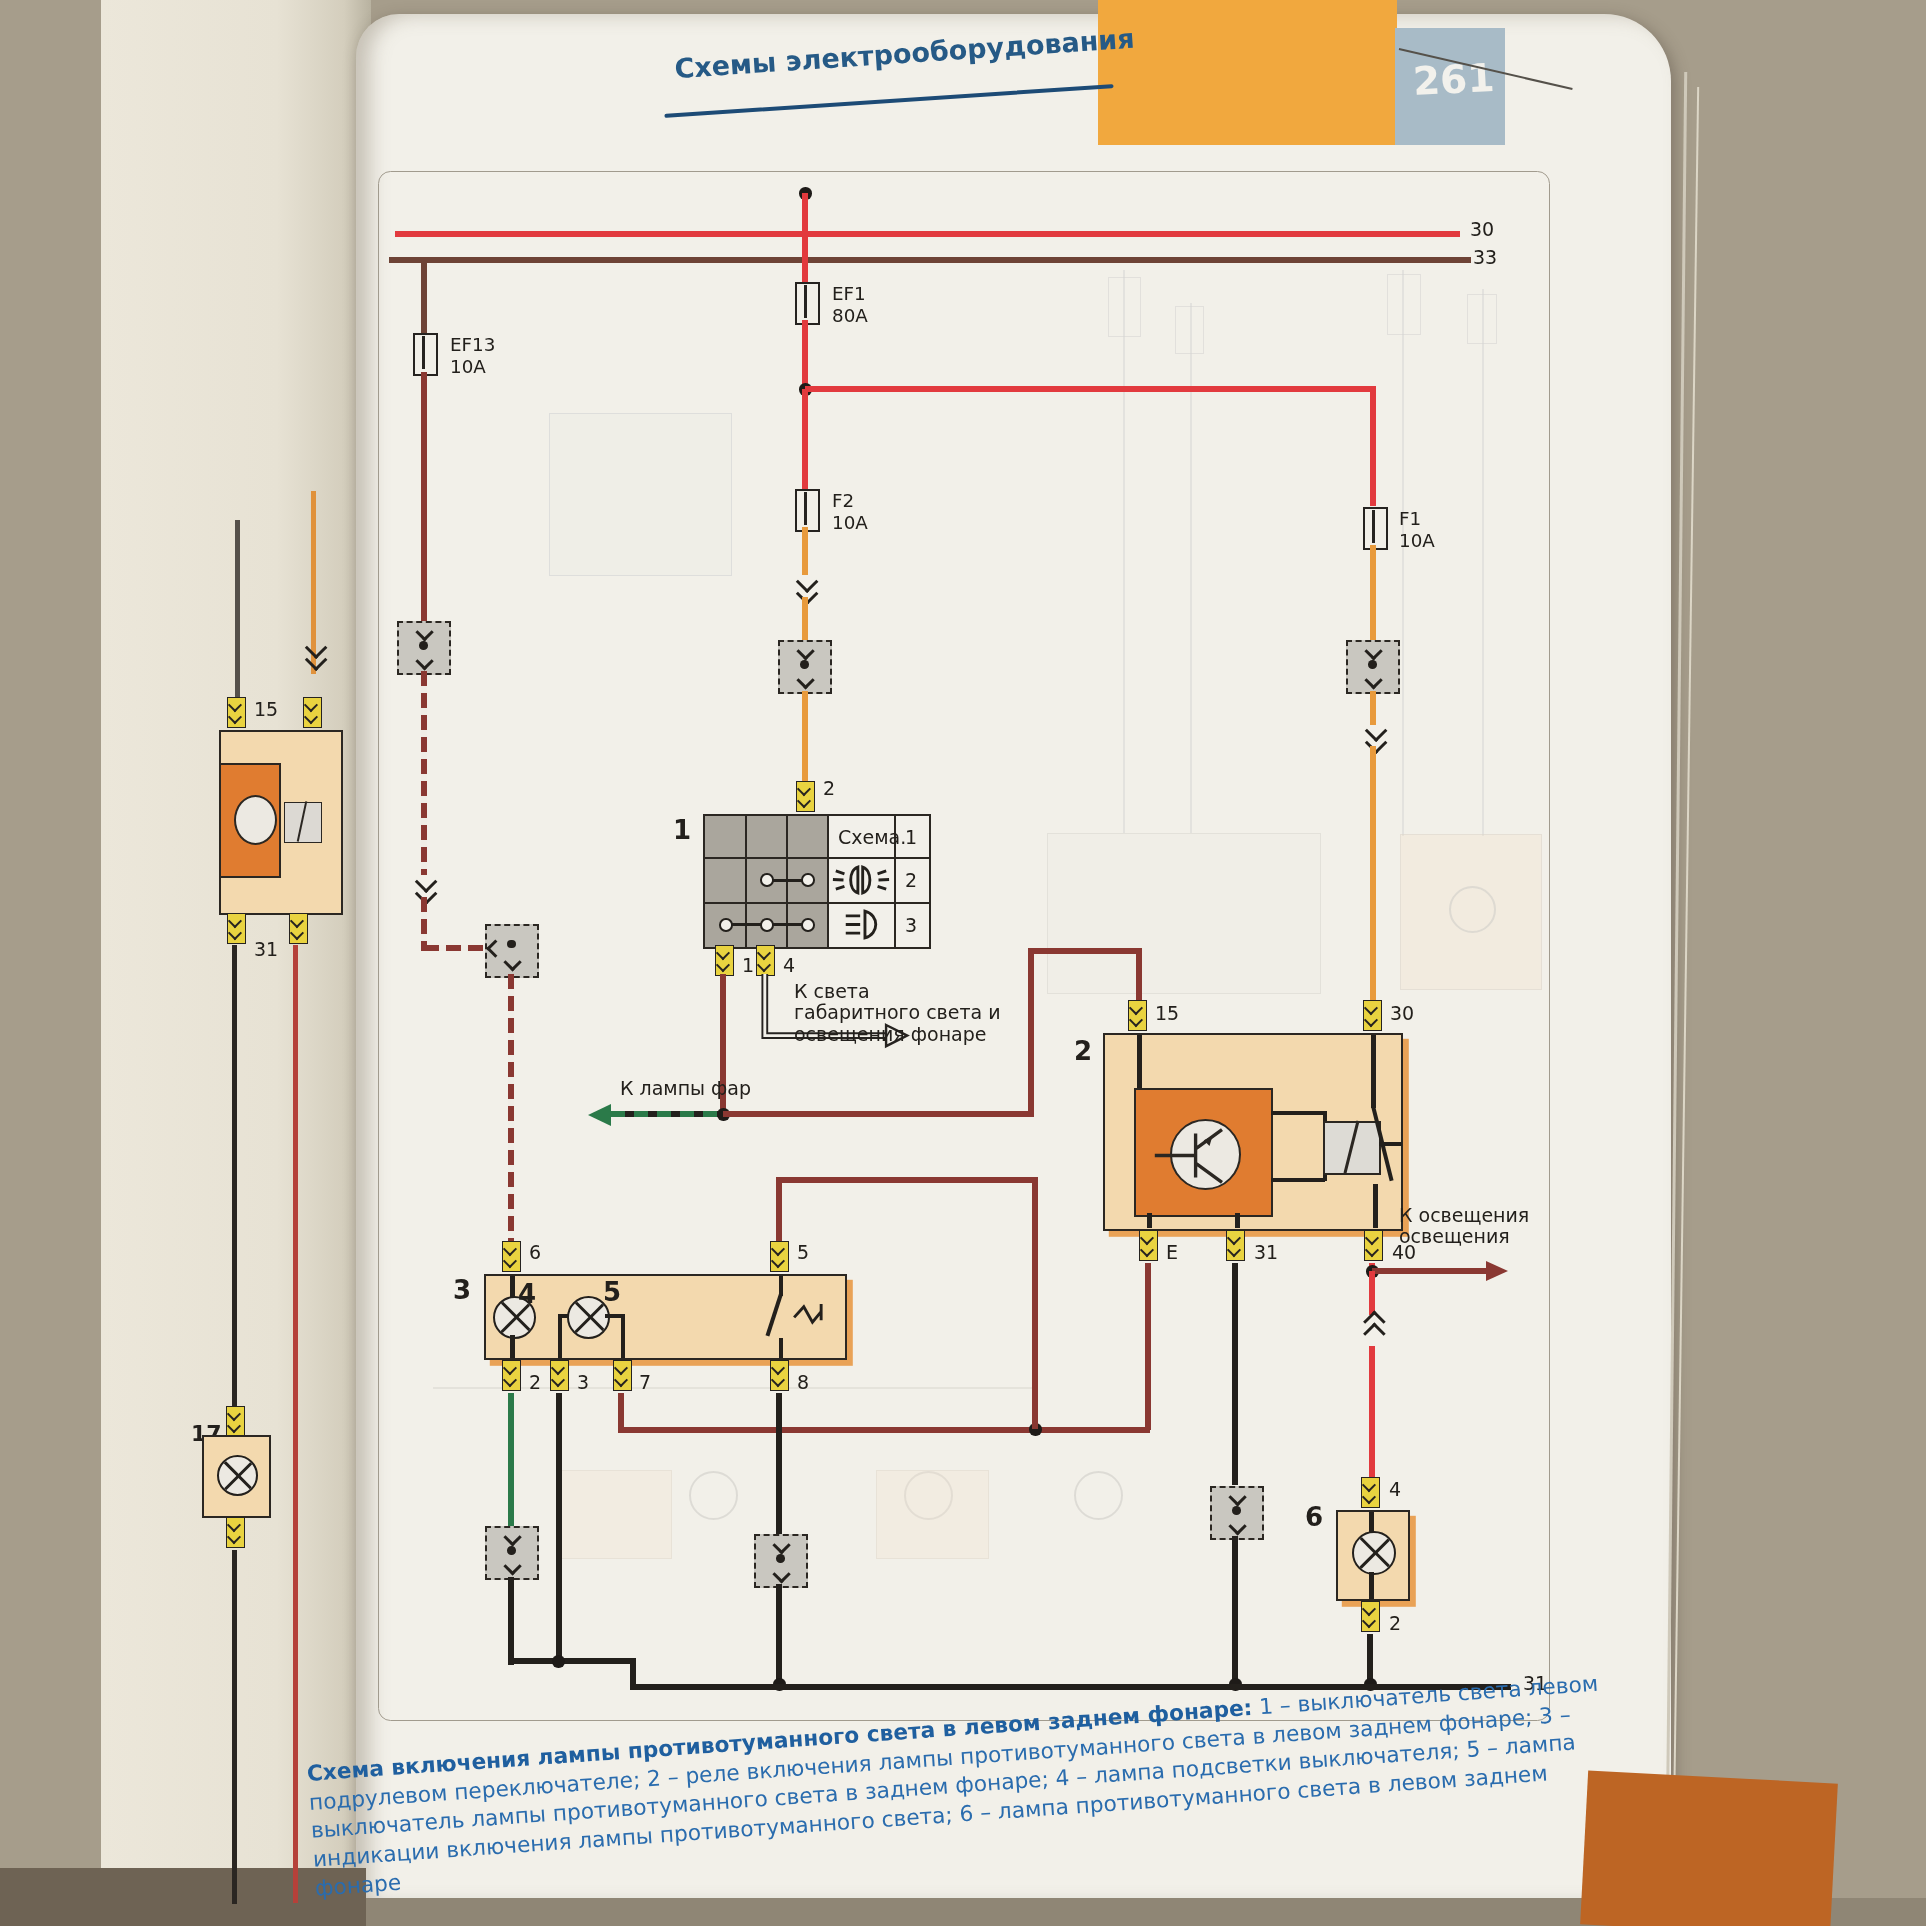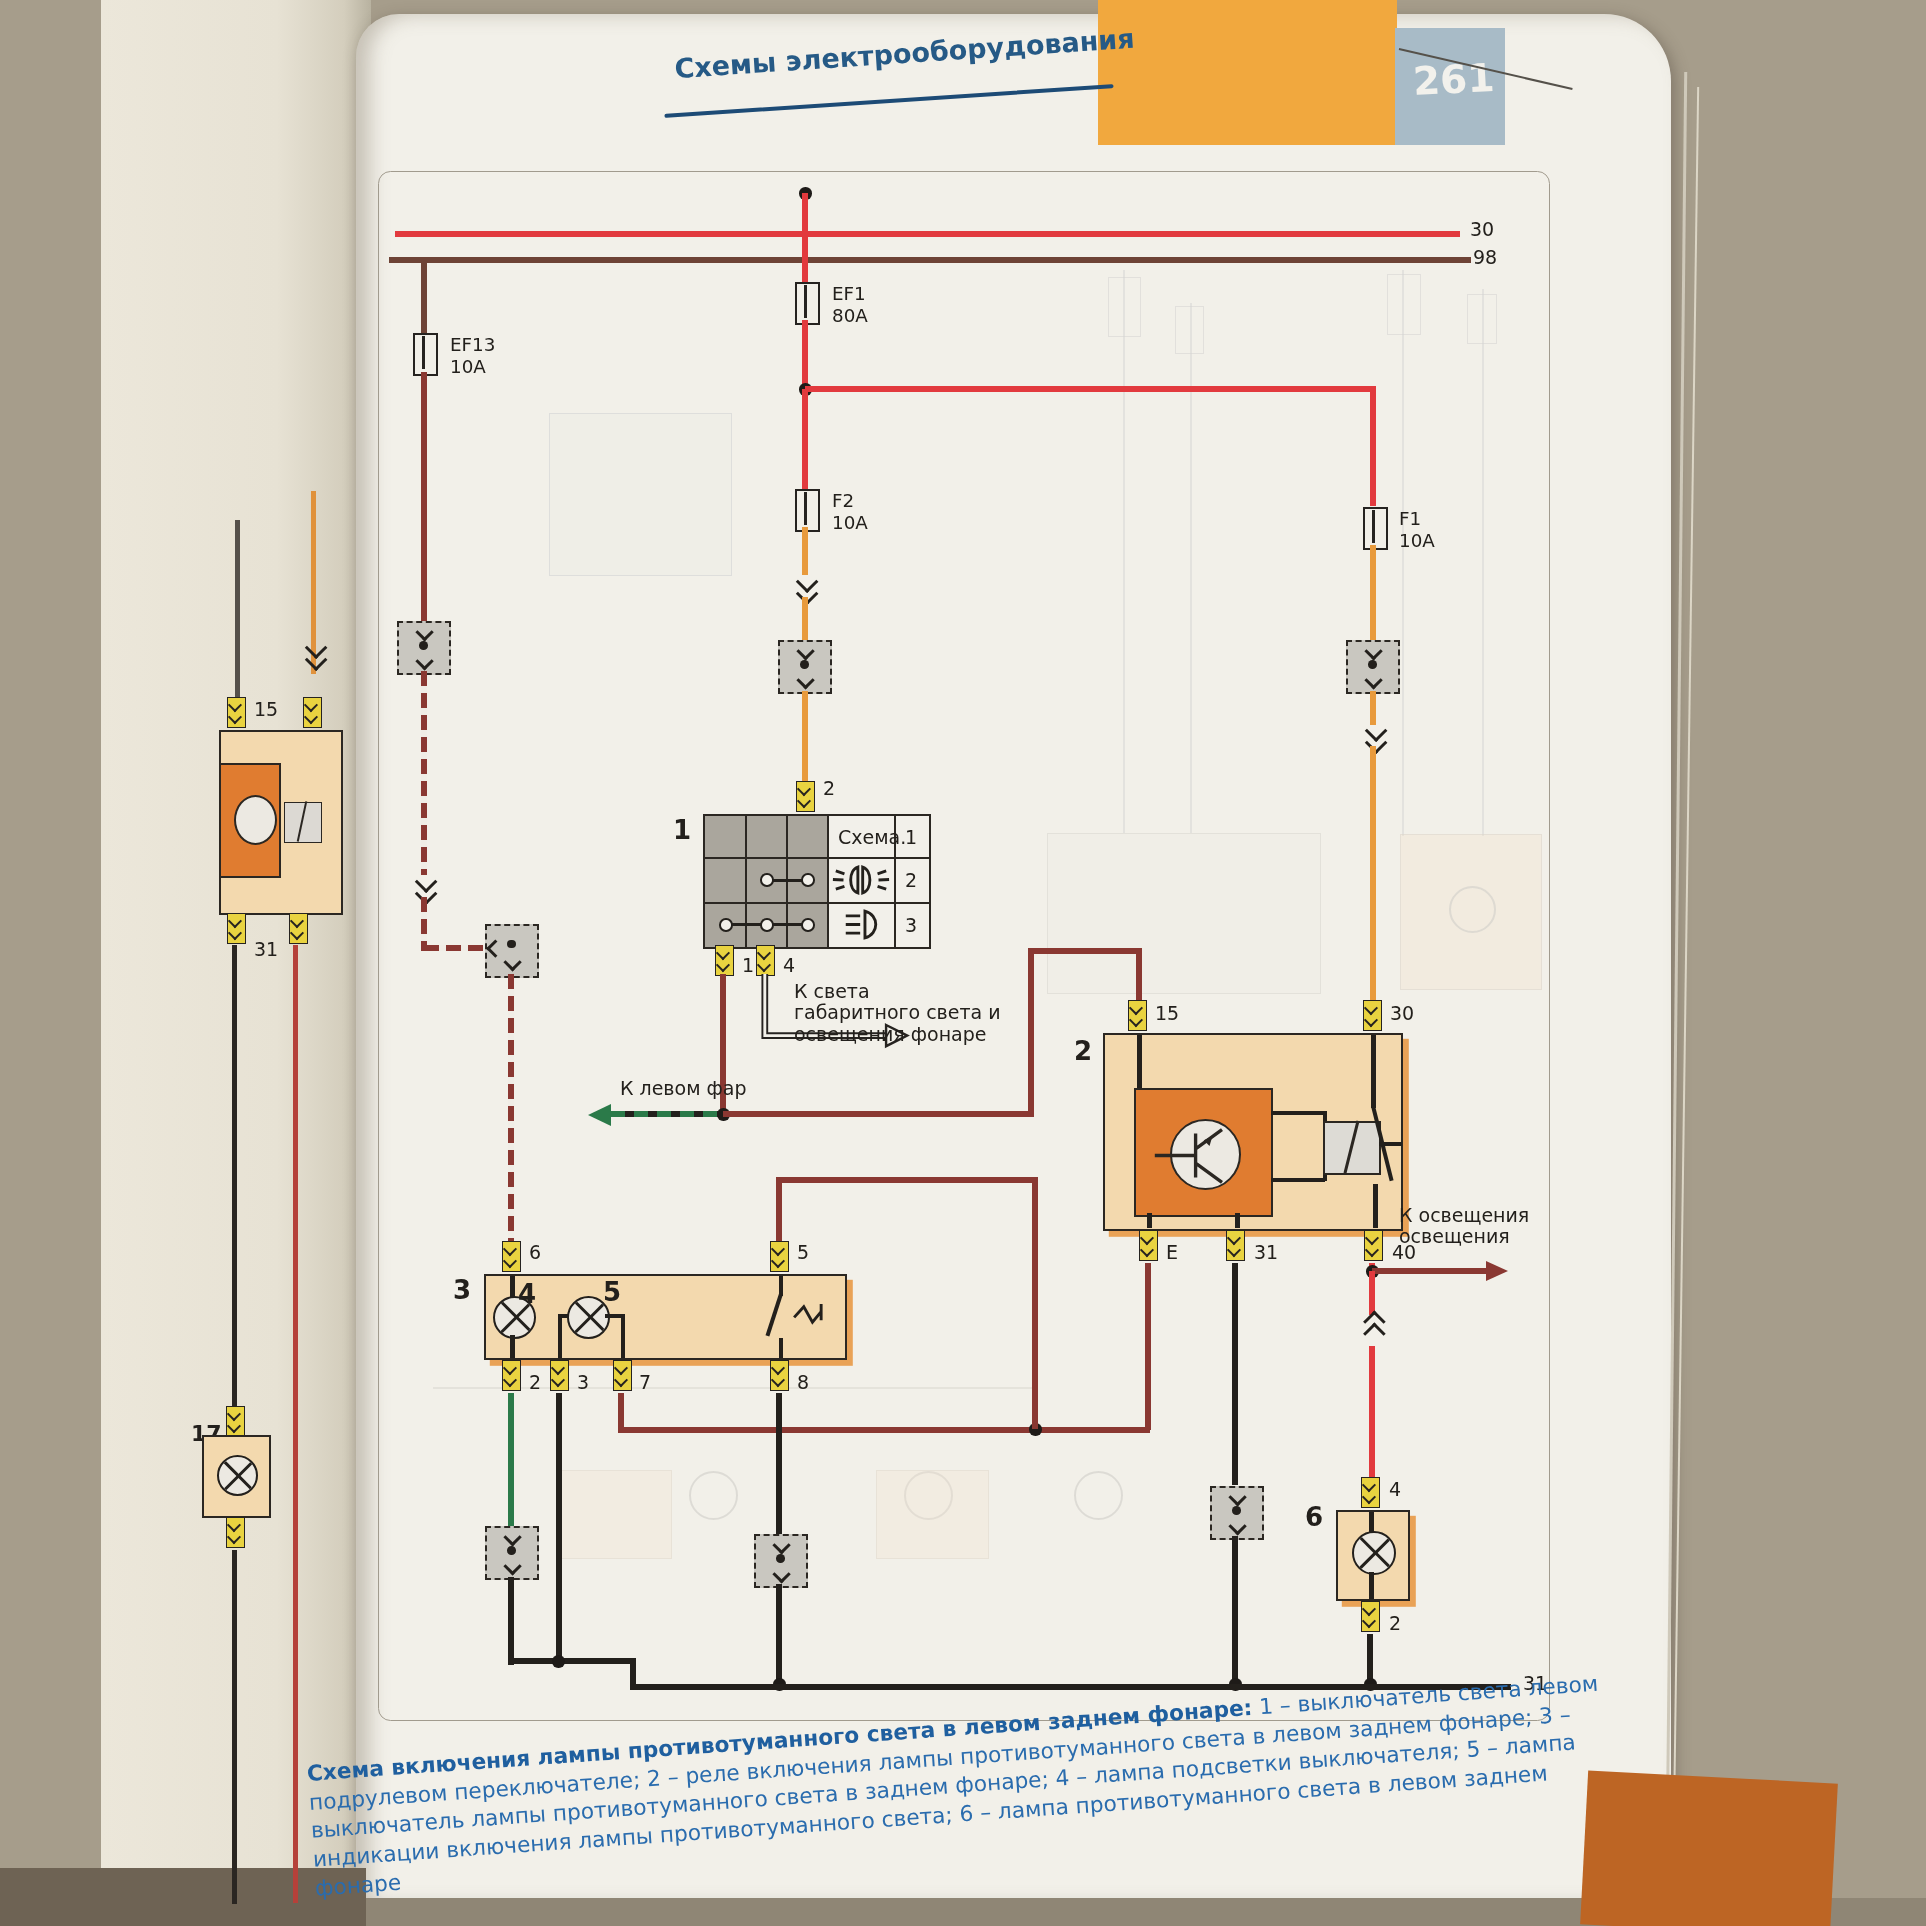--- a/index.html
+++ b/index.html
@@ -79,21 +79,21 @@
   <div class="gcirc" style="left:1074px;top:1471px;width:45px;height:45px;"></div>
   <div class="abs" style="left:559px;top:1470px;width:111px;height:87px;background:rgba(235,180,120,.3);border:1.9px solid rgba(140,120,100,.4);"></div>
   <div class="abs" style="left:876px;top:1470px;width:111px;height:87px;background:rgba(235,180,120,.3);border:1.9px solid rgba(140,120,100,.4);"></div>
   <div class="abs" style="left:433px;top:1387px;width:602px;height:1.9px;background:rgba(120,115,105,.45);"></div>
 </div>
 
 <div class="dot" style="left:799px;top:187px;"></div>
 <div class="wire" style="left:395px;top:231px;width:1065px;height:5.8px;background:#e23a3e;"></div>
 <div class="lbl" style="left:1470px;top:219px;">30</div>
 <div class="wire" style="left:389px;top:257px;width:1082px;height:5.8px;background:#6e4336;"></div>
-<div class="lbl" style="left:1473px;top:247px;">98</div>
+<div class="lbl" style="left:1473px;top:247px;">33</div>
 
 <div class="wire" style="left:802px;top:193px;width:5.8px;height:89px;background:#e23a3e;"></div>
 <div class="fuse" style="left:795px;top:282px;">
     <i></i>
   </div>
 <div class="lbl2" style="left:832px;top:283px;"><span>EF1</span><br><span>80A</span></div>
 <div class="wire" style="left:802px;top:320px;width:5.8px;height:69px;background:#e23a3e;"></div>
 <div class="dot" style="left:799px;top:383px;"></div>
 <div class="wire" style="left:805px;top:386px;width:568px;height:5.8px;background:#e23a3e;"></div>
 <div class="wire" style="left:802px;top:389px;width:5.8px;height:100px;background:#e23a3e;"></div>
@@ -204,21 +204,21 @@
 </svg>
 <div class="lbl" style="left:794px;top:981px;">
   <span>К света</span><br>
   <span>габаритного света и</span><br>
   <span>освещения фонаре</span>
 </div>
 
 <div class="wire" style="left:720px;top:974px;width:5.8px;height:141px;background:#8a3832;"></div>
 <div class="abs" style="left:588px;top:1104px;width:0;height:0;border-right:23px solid #2b7a49;border-top:11px solid transparent;border-bottom:11px solid transparent;"></div>
 <div class="wire" style="left:611px;top:1111px;width:113px;height:6.3px;background:repeating-linear-gradient(90deg,#2b7a49 0 14.4px,#23201c 14.4px 23px);"></div>
-<div class="lbl" style="left:620px;top:1078px;">К левом фар</div>
+<div class="lbl" style="left:620px;top:1078px;">К лампы фар</div>
 <div class="dot" style="left:717px;top:1108px;"></div>
 <div class="wire" style="left:723px;top:1111px;width:311px;height:5.8px;background:#8a3832;"></div>
 <div class="wire" style="left:1028px;top:948px;width:5.8px;height:169px;background:#8a3832;"></div>
 <div class="wire" style="left:1028px;top:948px;width:114px;height:5.8px;background:#8a3832;"></div>
 <div class="wire" style="left:1136px;top:948px;width:5.8px;height:52px;background:#8a3832;"></div>
 
 <div class="term" style="left:1128px;top:1000px;"></div>
 <div class="lbl" style="left:1155px;top:1003px;">15</div>
 <div class="term" style="left:1363px;top:1000px;"></div>
 <div class="lbl" style="left:1390px;top:1003px;">30</div>

